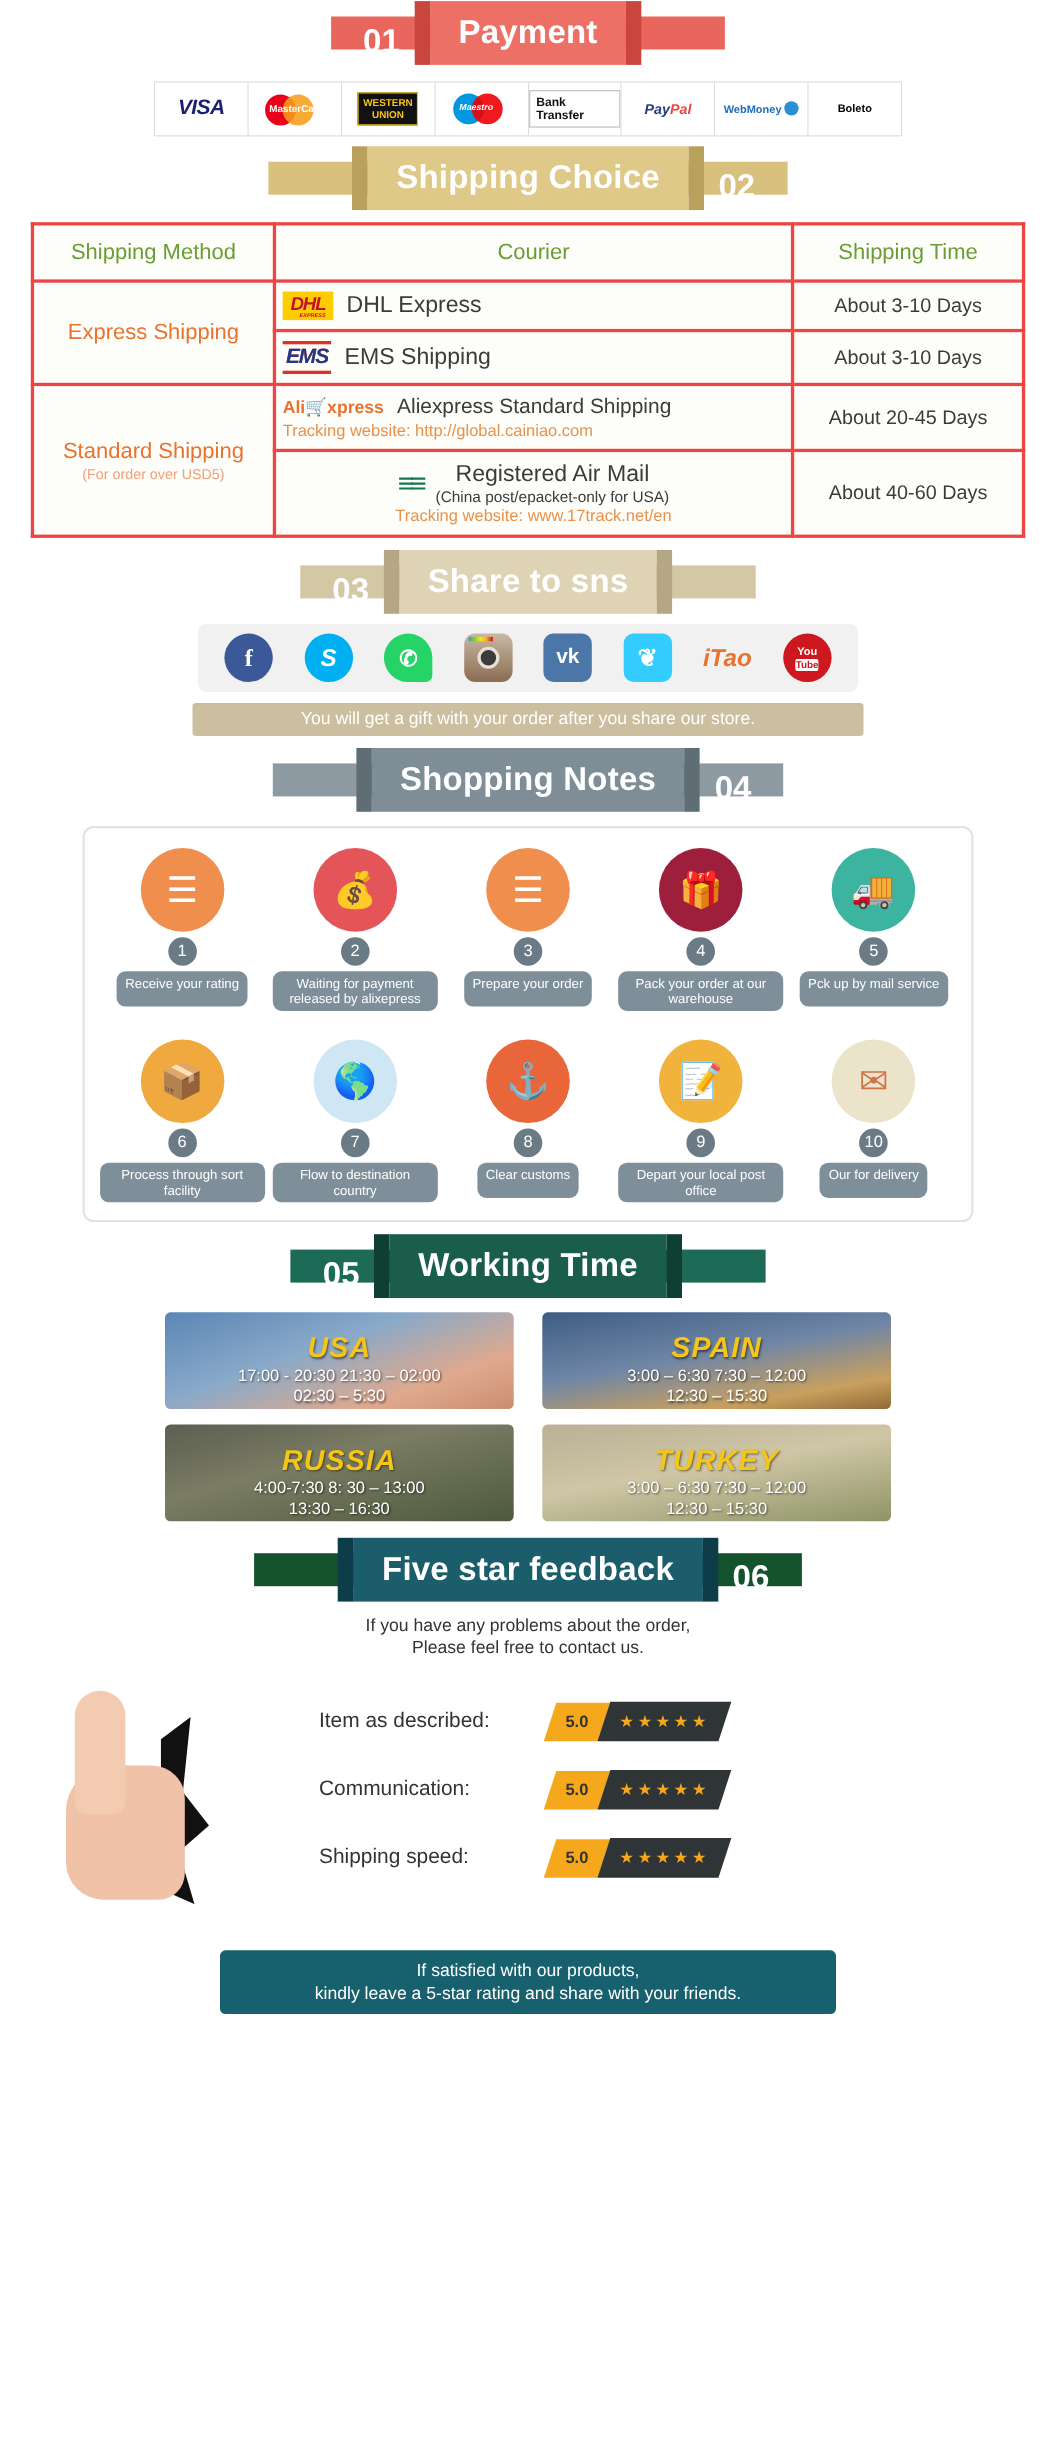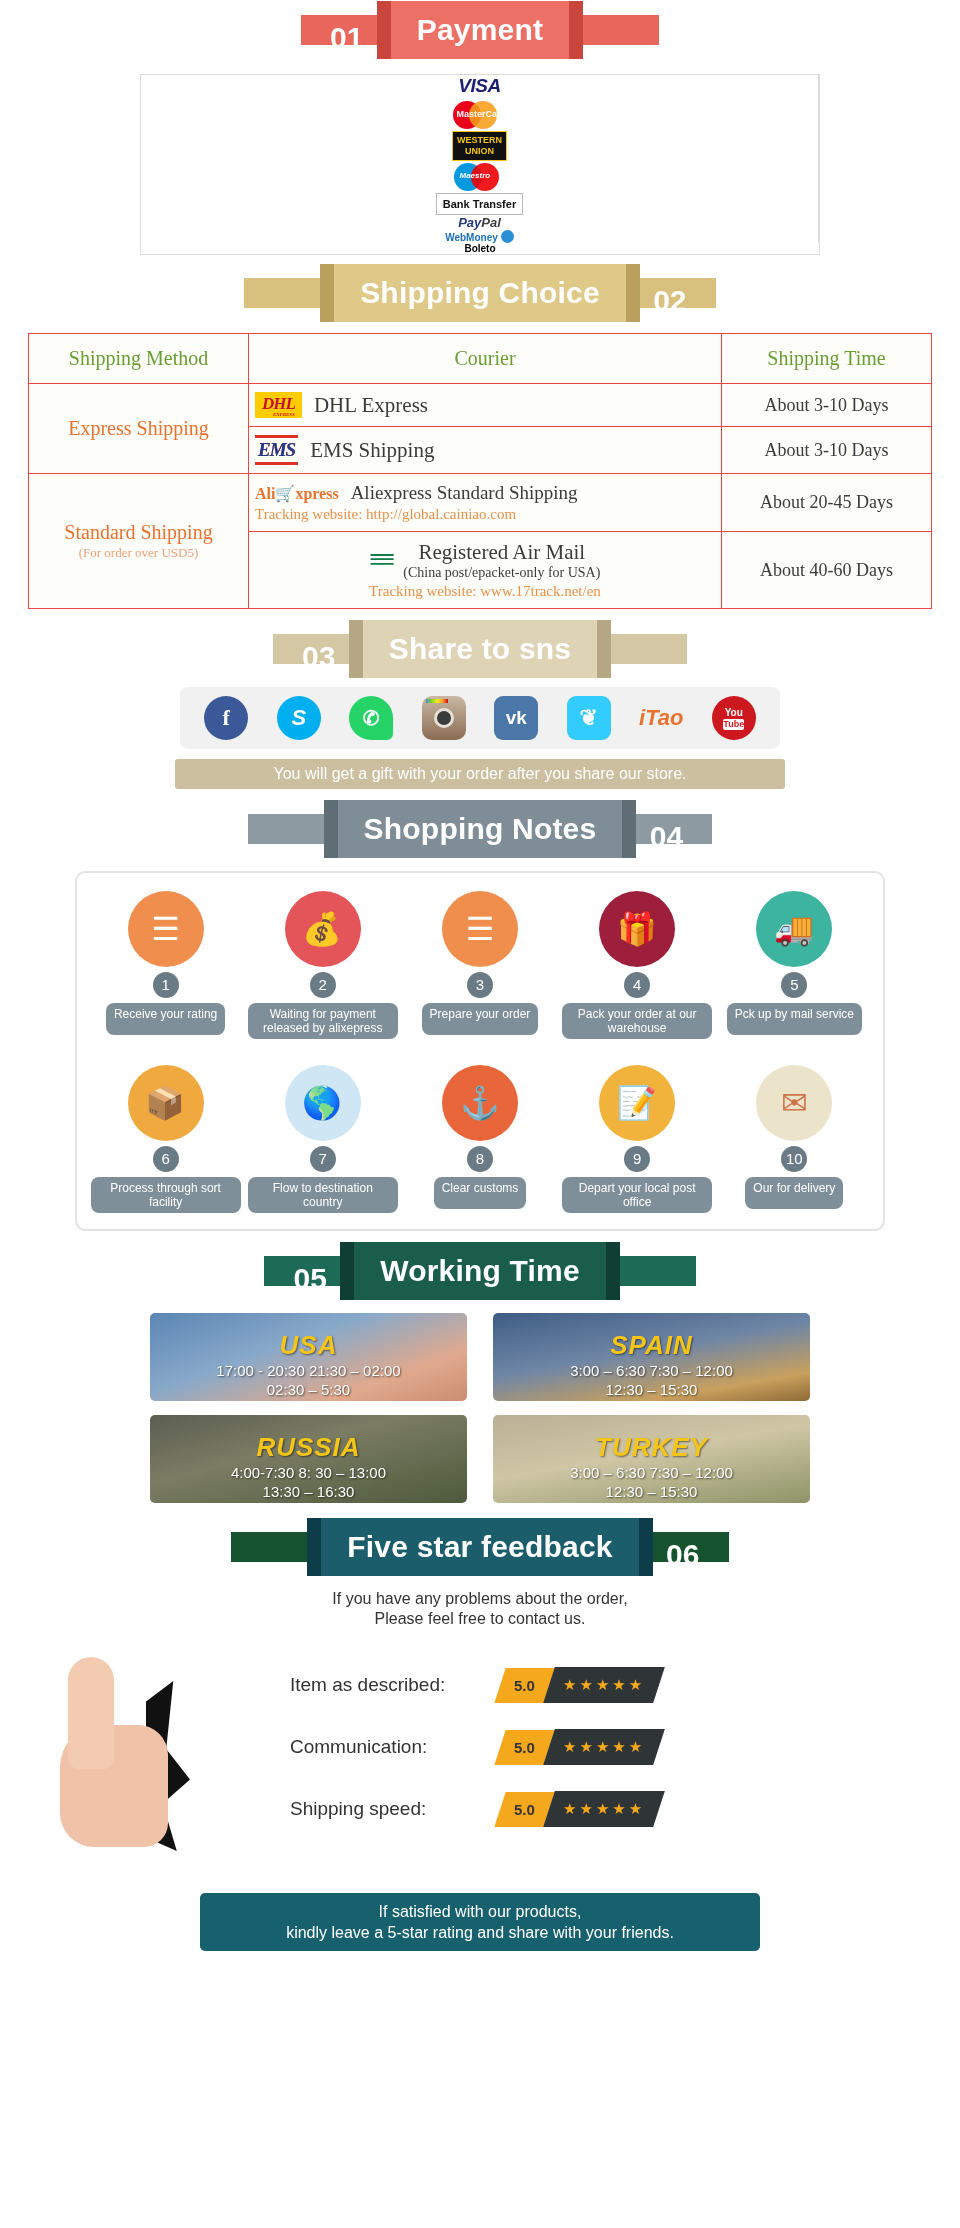--- a/index.html
+++ b/index.html
@@ -86,21 +86,20 @@
   .t-teal .rib-center{ background: #1b5d6b; }
   .t-teal .fold      { background: #0c3d48; }
 
   
   .pay-strip {
     margin: 14px auto 0;
     width: 680px;
     display: flex;
     border: 1px solid #dcdcdc;
     background: #fff;
-    flex-direction: column;
   }
   .pay-cell {
     flex: 1;
     height: 48px;
     border-right: 1px solid #dcdcdc;
     display: flex; align-items: center; justify-content: center;
     font-size: 11px; font-weight: bold;
     overflow: hidden;
   }
   .pay-cell:last-child { border-right: none; }
@@ -112,40 +111,39 @@
   .mc span { position: absolute; z-index: 5; top: 12px; left: 4px; color:#fff; font-size: 9px; font-weight: bold; }
   .wu { background: #111; color: #f5c518; font-size: 9px; font-weight: bold; line-height: 11px;
         padding: 3px 4px; text-align: center; border: 1px solid #f5c518; }
   .maestro { position: relative; width: 52px; height: 32px; }
   .maestro i { position: absolute; top: 2px; width: 28px; height: 28px; border-radius: 50%; }
   .maestro i.a { left: 0; background: #0099df; }
   .maestro i.b { left: 17px; background: #ed0006; opacity:.9; }
   .maestro span { position: absolute; z-index: 5; top: 10px; left: 6px; color: #fff; font-size: 8px; font-style: italic; font-weight: bold; }
   .bank { border: 1px solid #bbb; padding: 4px 6px; font-size: 11px; color: #111; font-weight: bold; }
   .pp { color: #253b80; font-size: 13px; font-weight: bold; font-style: italic; }
-  .pp b { color: #404040; }
+  .pp b { color: #ef4444; }
   .wm { color: #1b6fb8; font-size: 10px; font-weight: bold; }
   .wm i { display:inline-block; width: 13px; height: 13px; border-radius: 50%; background:#2b8fd4; vertical-align:-2px; margin-left: 3px;}
   .boleto { font-size: 10px; color: #000; text-align: center; }
   .boleto .bars { height: 18px; width: 52px;
      background: repeating-linear-gradient(90deg,#000 0 2px,#fff 2px 4px,#000 4px 5px,#fff 5px 8px); }
 
   
   .ship-table {
     margin: 10px auto 0;
     width: 904px;
     border-collapse: collapse;
     border: 1px solid #d8d8cf;
     background: #fdfdfa;
   }
   .ship-table td, .ship-table th {
-    border: 1px solid #ef4444;
+    border: 3px solid #ef4444;
     padding: 8px 6px;
     vertical-align: middle;
-    font-family: Liberation Serif, serif;
   }
   .ship-table th {
     color: #6a9d33; font-size: 20px; font-weight: normal; padding: 13px 6px;
   }
   .col-m { width: 220px; }
   .col-t { width: 210px; }
   .method {
     color: #e8722e; font-size: 20px; text-align: center; line-height: 1.25;
   }
   .method small { display: block; font-size: 13px; color: #f0a076; }

